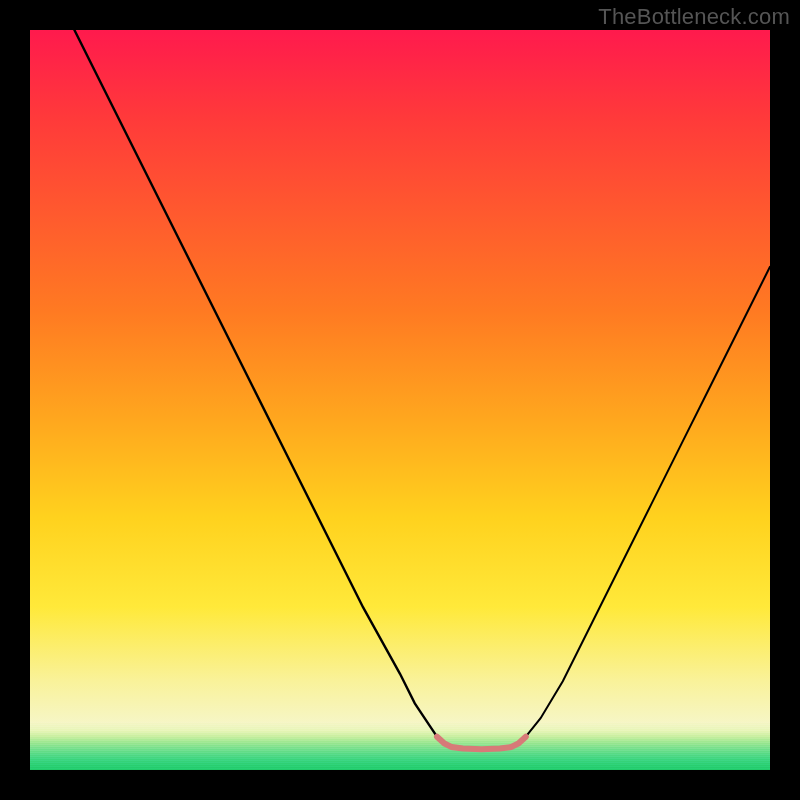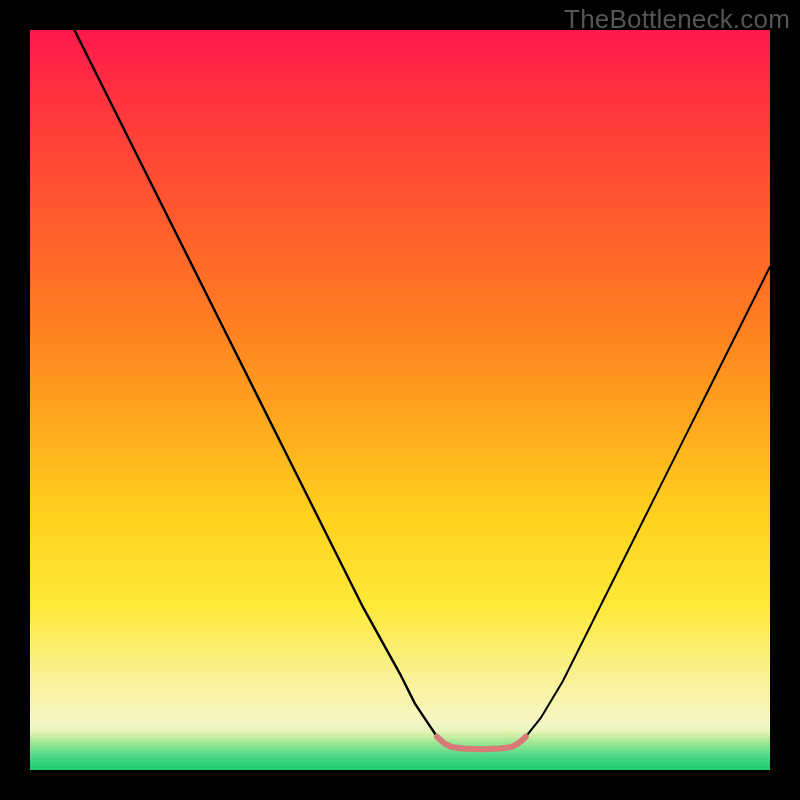--- a/index.html
+++ b/index.html
@@ -15,21 +15,21 @@
     position: relative;
     width: 800px;
     height: 800px;
     background: #000;
   }
   .watermark {
     position: absolute;
     top: 4px;
     right: 10px;
     color: #555;
-    font-size: 26px;
+    font-size: 22px;
     font-weight: 500;
     letter-spacing: 0.2px;
     z-index: 10;
   }
   .plot-area {
     position: absolute;
     left: 30px;
     top: 30px;
     width: 740px;
     height: 740px;

